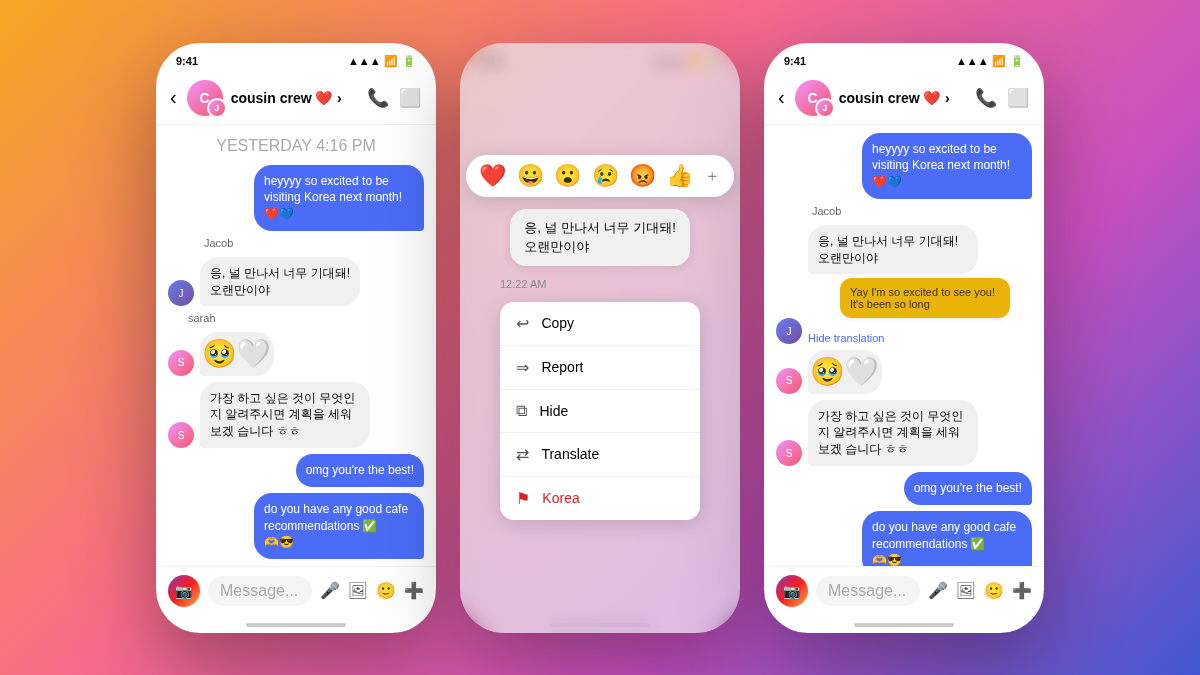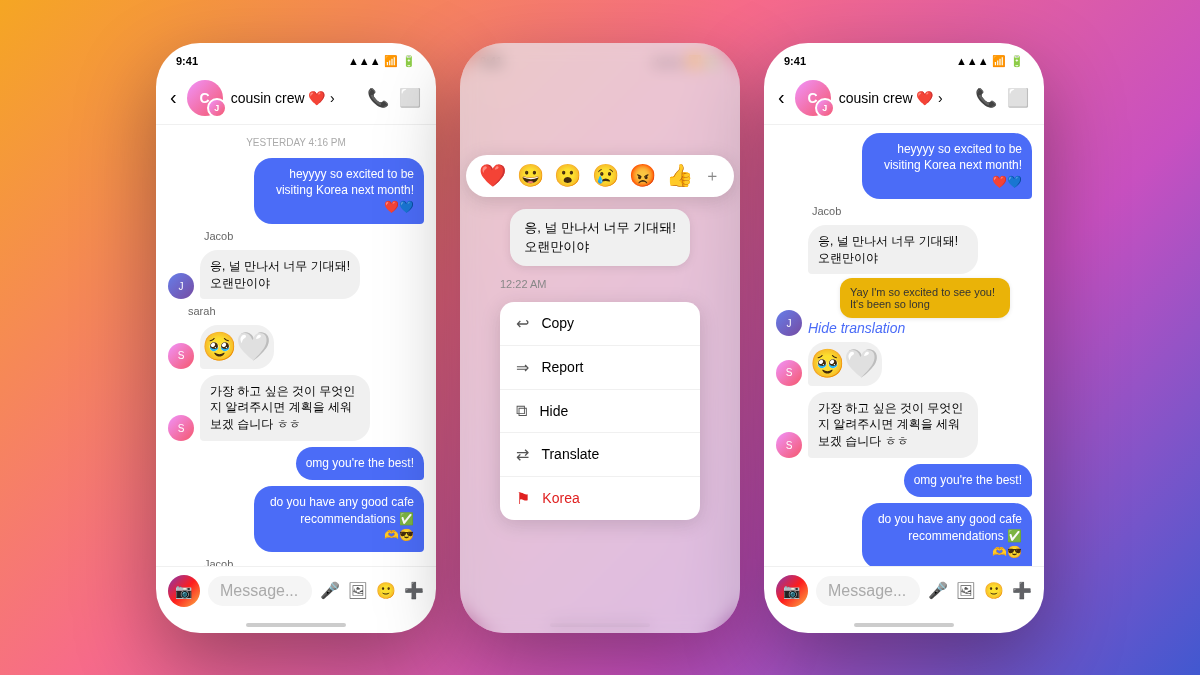--- a/index.html
+++ b/index.html
@@ -66,48 +66,48 @@
     .avatar-circle.small {
       width: 20px;
       height: 20px;
       font-size: 9px;
       position: absolute;
       bottom: -2px;
       right: -4px;
       border: 2px solid #fff;
     }
     .chat-title-area { flex: 1; }
-    .chat-title { font-size: 14px; font-weight: 400; display: flex; align-items: center; gap: 4px; }
+    .chat-title { font-size: 14px; font-weight: 700; display: flex; align-items: center; gap: 4px; }
     .header-icons { display: flex; gap: 10px; font-size: 18px; color: #000; }
 
     
     .messages-area {
       flex: 1;
       overflow: hidden;
       padding: 8px 12px;
       display: flex;
       flex-direction: column;
       gap: 6px;
     }
 
     .timestamp-label {
       text-align: center;
-      font-size: 10px;
+      font-size: 16px;
       color: #aaa;
       margin: 4px 0;
     }
 
     .sender-label { font-size: 11px; color: #666; margin-bottom: 2px; margin-left: 36px; }
 
     .message-row {
       display: flex;
       align-items: flex-end;
       gap: 6px;
     }
-    .message-row.sent { justify-content: flex-end; text-align: right; }
+    .message-row.sent { justify-content: flex-end; }
     .message-row.received { justify-content: flex-start; }
 
     .msg-avatar {
       width: 26px;
       height: 26px;
       border-radius: 50%;
       background: linear-gradient(135deg, #667eea, #764ba2);
       flex-shrink: 0;
       display: flex;
       align-items: center;
@@ -444,21 +444,21 @@
         <span style="font-size:12px;">❤️💙</span>
       </div>
     </div>
 
     <div class="sender-label">Jacob</div>
     <div class="message-row received">
       <div class="msg-avatar">J</div>
       <div>
         <div class="bubble received">응, 널 만나서 너무 기대돼!<br>오랜만이야</div>
         <div class="translation-bubble" style="margin-top:4px;">Yay I'm so excited to see you! It's been so long</div>
-        <div class="hide-translation" style="margin-top:2px;margin-left:0;font-size:14px;color:#4b6cf7;cursor:pointer;font-style:italic;">Hide translation</div>
+        <div class="hide-translation" style="margin-top:14px;margin-left:0;font-size:11px;color:#4b6cf7;cursor:pointer;">Hide translation</div>
       </div>
     </div>
 
     <div class="message-row received">
       <div class="msg-avatar sarah-av">S</div>
       <div class="bubble received emoji-msg">🥹🤍</div>
     </div>
 
     <div class="message-row received">
       <div class="msg-avatar sarah-av">S</div>

